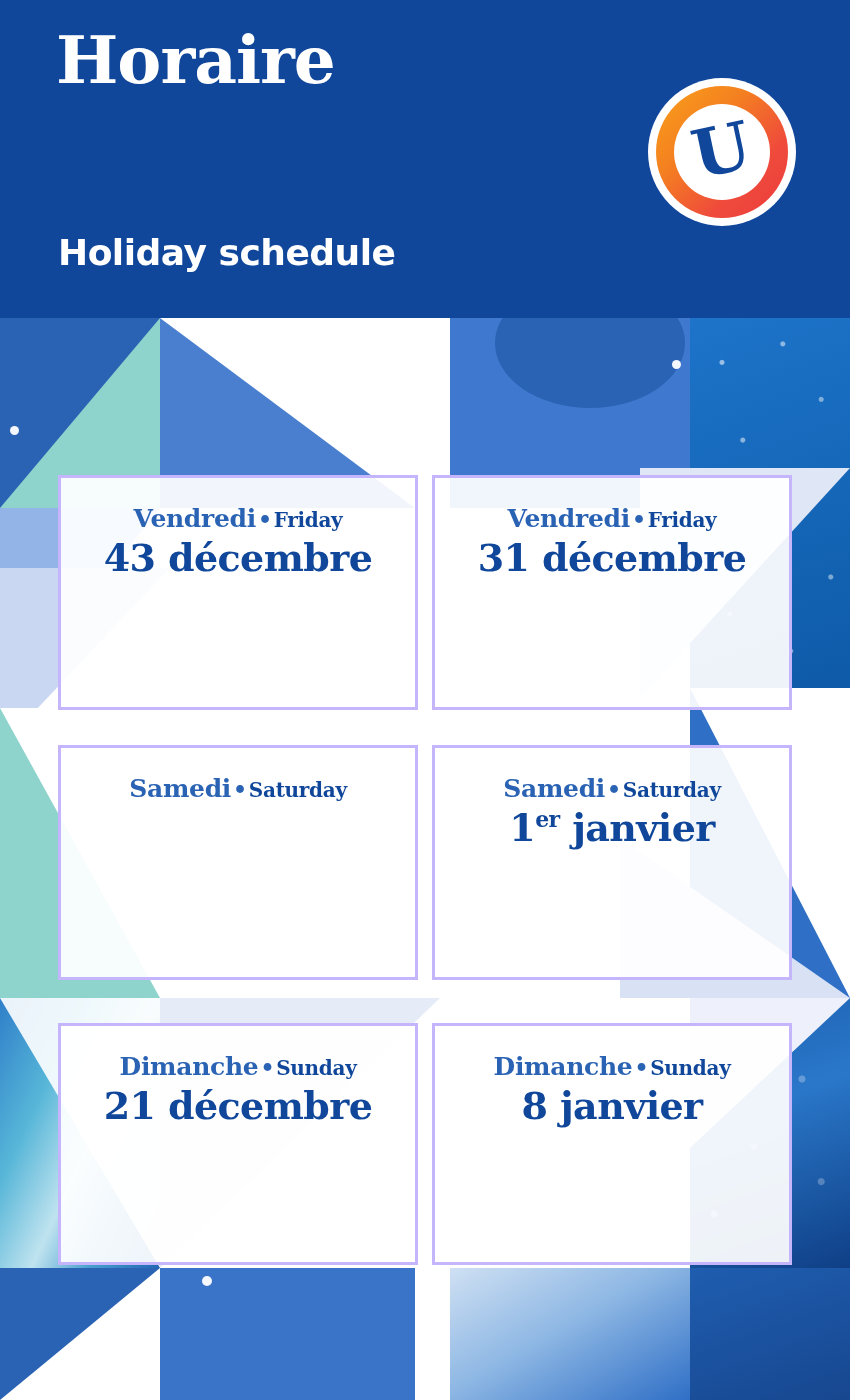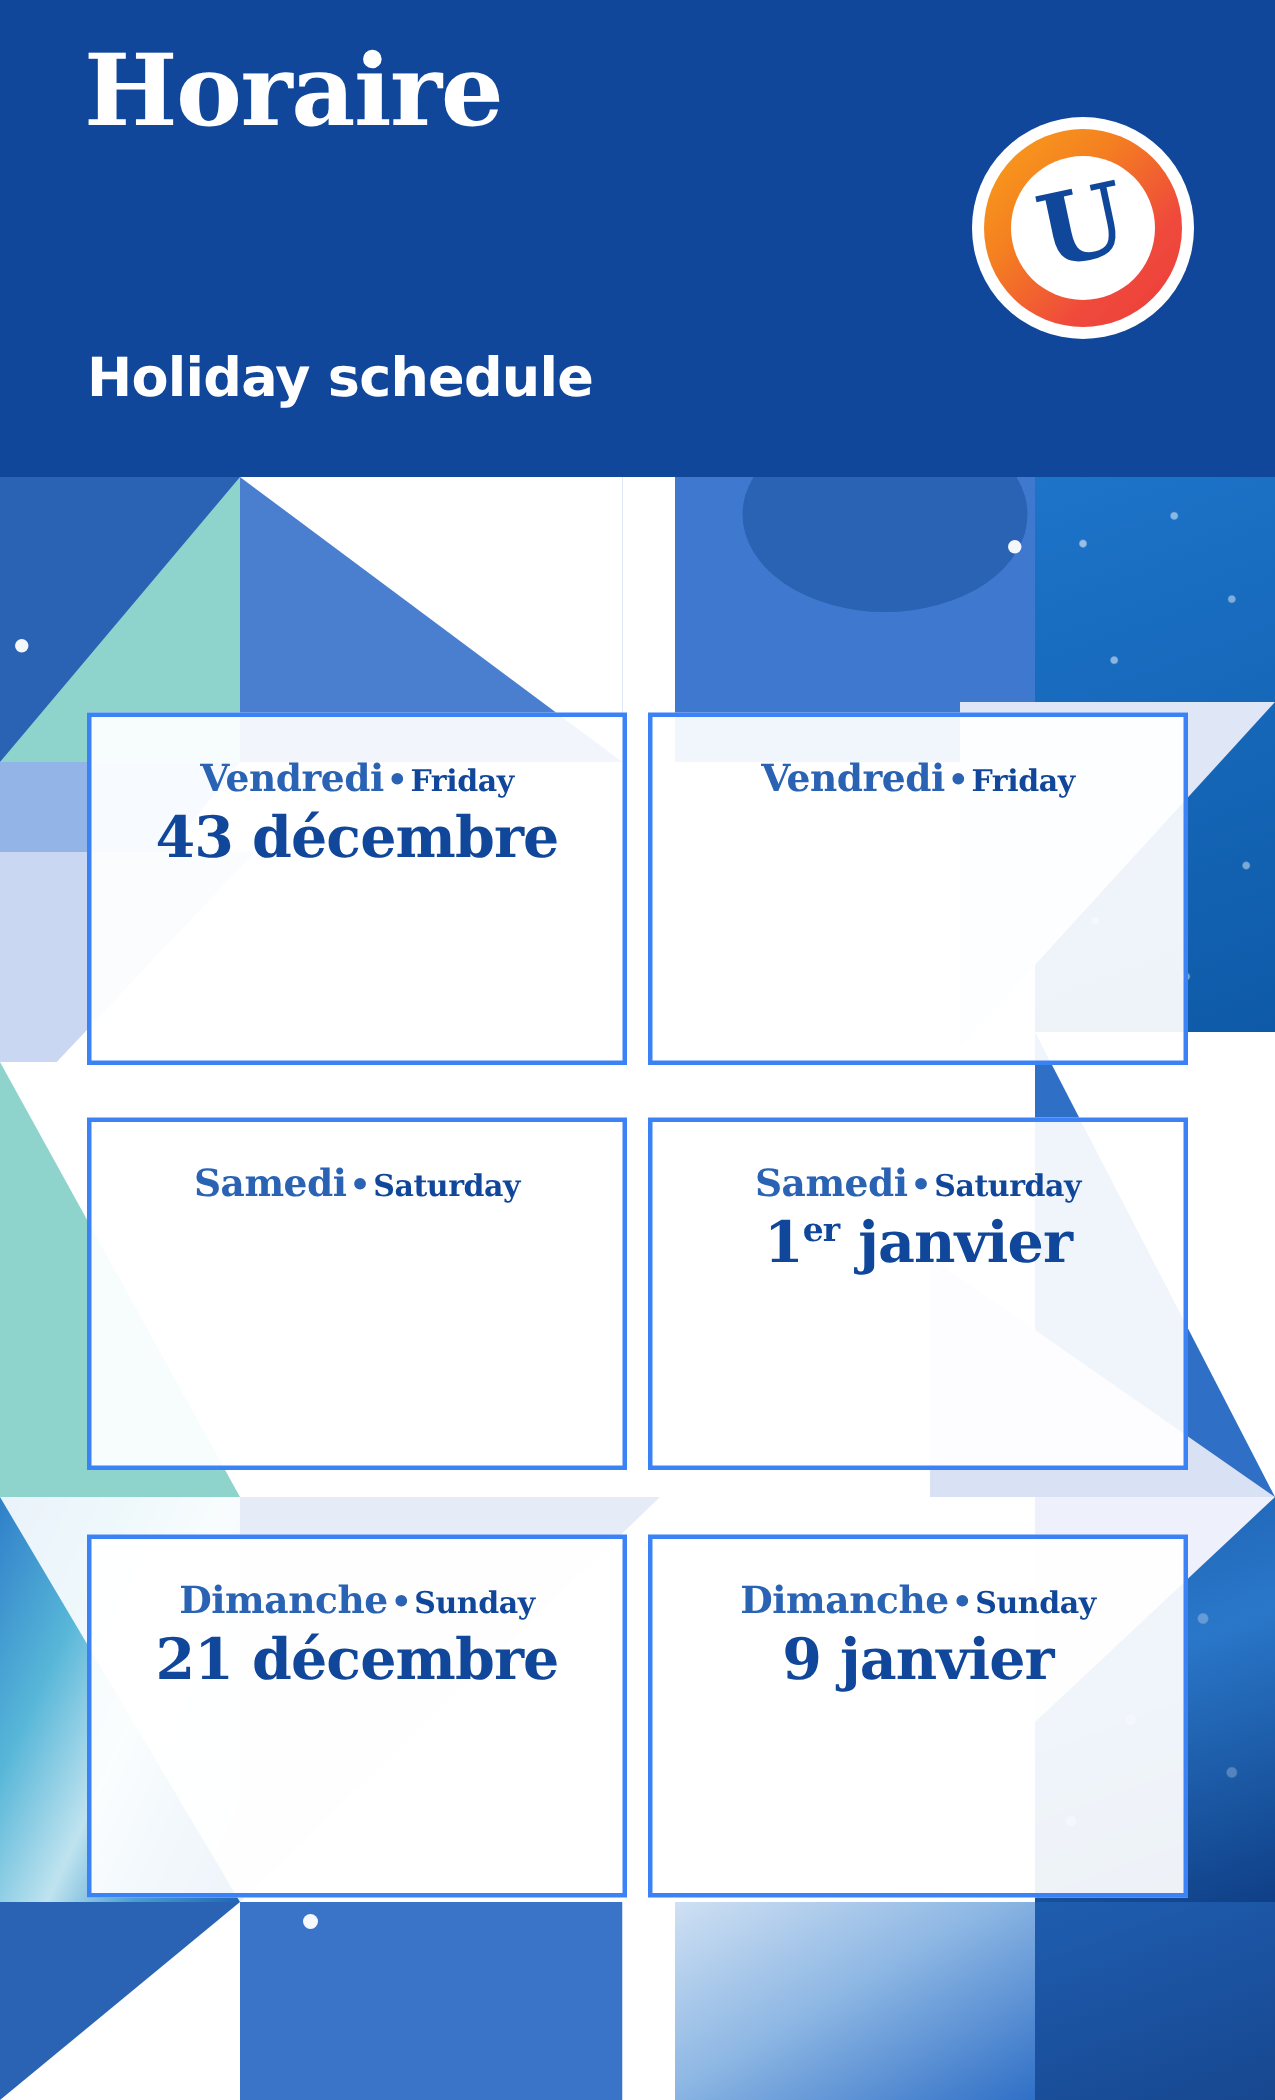--- a/index.html
+++ b/index.html
@@ -126,21 +126,21 @@
     position: absolute;
     left: 0;
     top: 318px;
     width: 850px;
     height: 1082px;
     z-index: 20;
   }
   .card {
     position: absolute;
     background: rgba(255,255,255,0.93);
-    border: 3px solid #3b82f6;
+    border: 3px solid #c4b5fd;
     box-sizing: border-box;
     text-align: center;
   }
   .card-day {
     margin-top: 26px;
     font-family: "DejaVu Serif", serif;
     font-weight: bold;
     font-size: 25px;
     color: #2a63b4;
     letter-spacing: -0.3px;
@@ -289,20 +289,21 @@
       <div class="card-day">
         <span>Vendredi</span><span class="sep">•</span><span class="en">Friday</span>
       </div>
       <div class="card-date">43 décembre</div>
     </div>
 
     <div class="card" style="left:432px;top:157px;width:360px;height:235px;">
       <div class="card-day">
         <span>Vendredi</span><span class="sep">•</span><span class="en">Friday</span>
       </div>
+      <div class="card-date">31 décembre</div>
     </div>
 
     <div class="card" style="left:58px;top:427px;width:360px;height:235px;">
       <div class="card-day">
         <span>Samedi</span><span class="sep">•</span><span class="en">Saturday</span>
       </div>
     </div>
 
     <div class="card" style="left:432px;top:427px;width:360px;height:235px;">
       <div class="card-day">
@@ -315,21 +316,21 @@
       <div class="card-day">
         <span>Dimanche</span><span class="sep">•</span><span class="en">Sunday</span>
       </div>
       <div class="card-date">21 décembre</div>
     </div>
 
     <div class="card" style="left:432px;top:705px;width:360px;height:242px;">
       <div class="card-day">
         <span>Dimanche</span><span class="sep">•</span><span class="en">Sunday</span>
       </div>
-      <div class="card-date">9 janvier</div>
+      <div class="card-date">8 janvier</div>
     </div>
   </div>
 
   <div class="header">
     <div class="header-title">
       <span>Horaire</span>
     </div>
     <div class="header-sub">Holiday schedule</div>
 
     <div class="logo">

